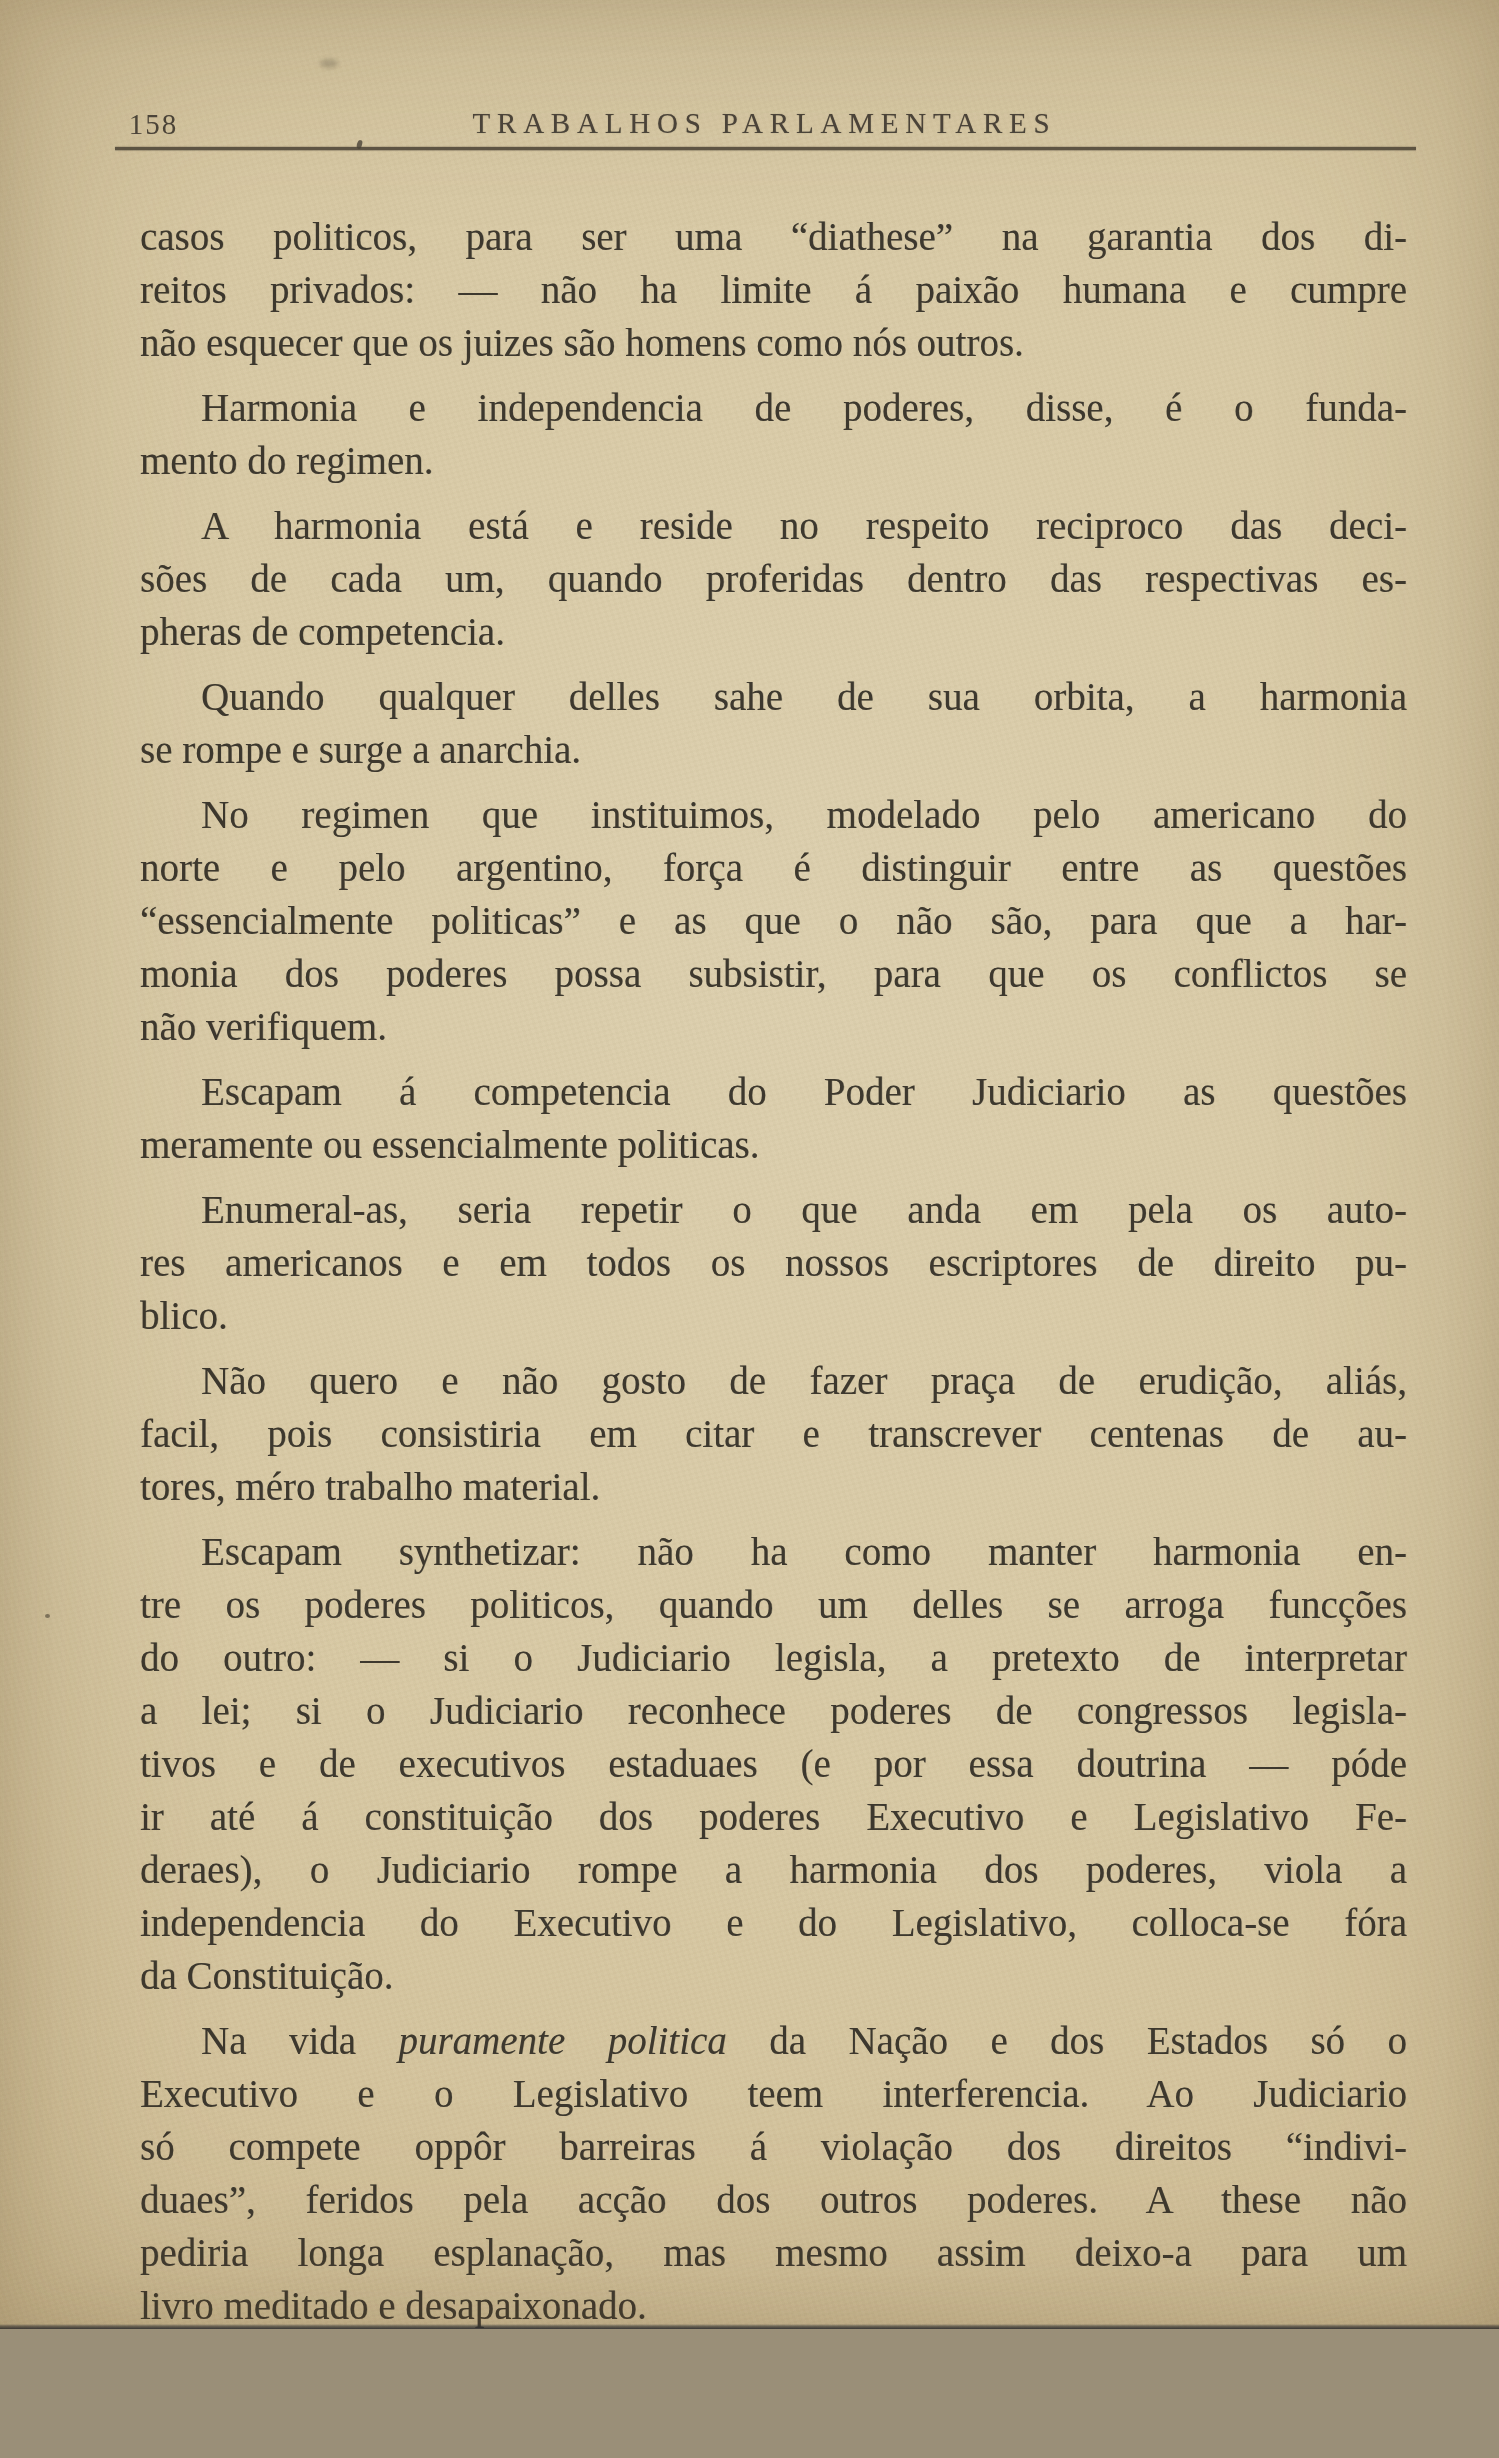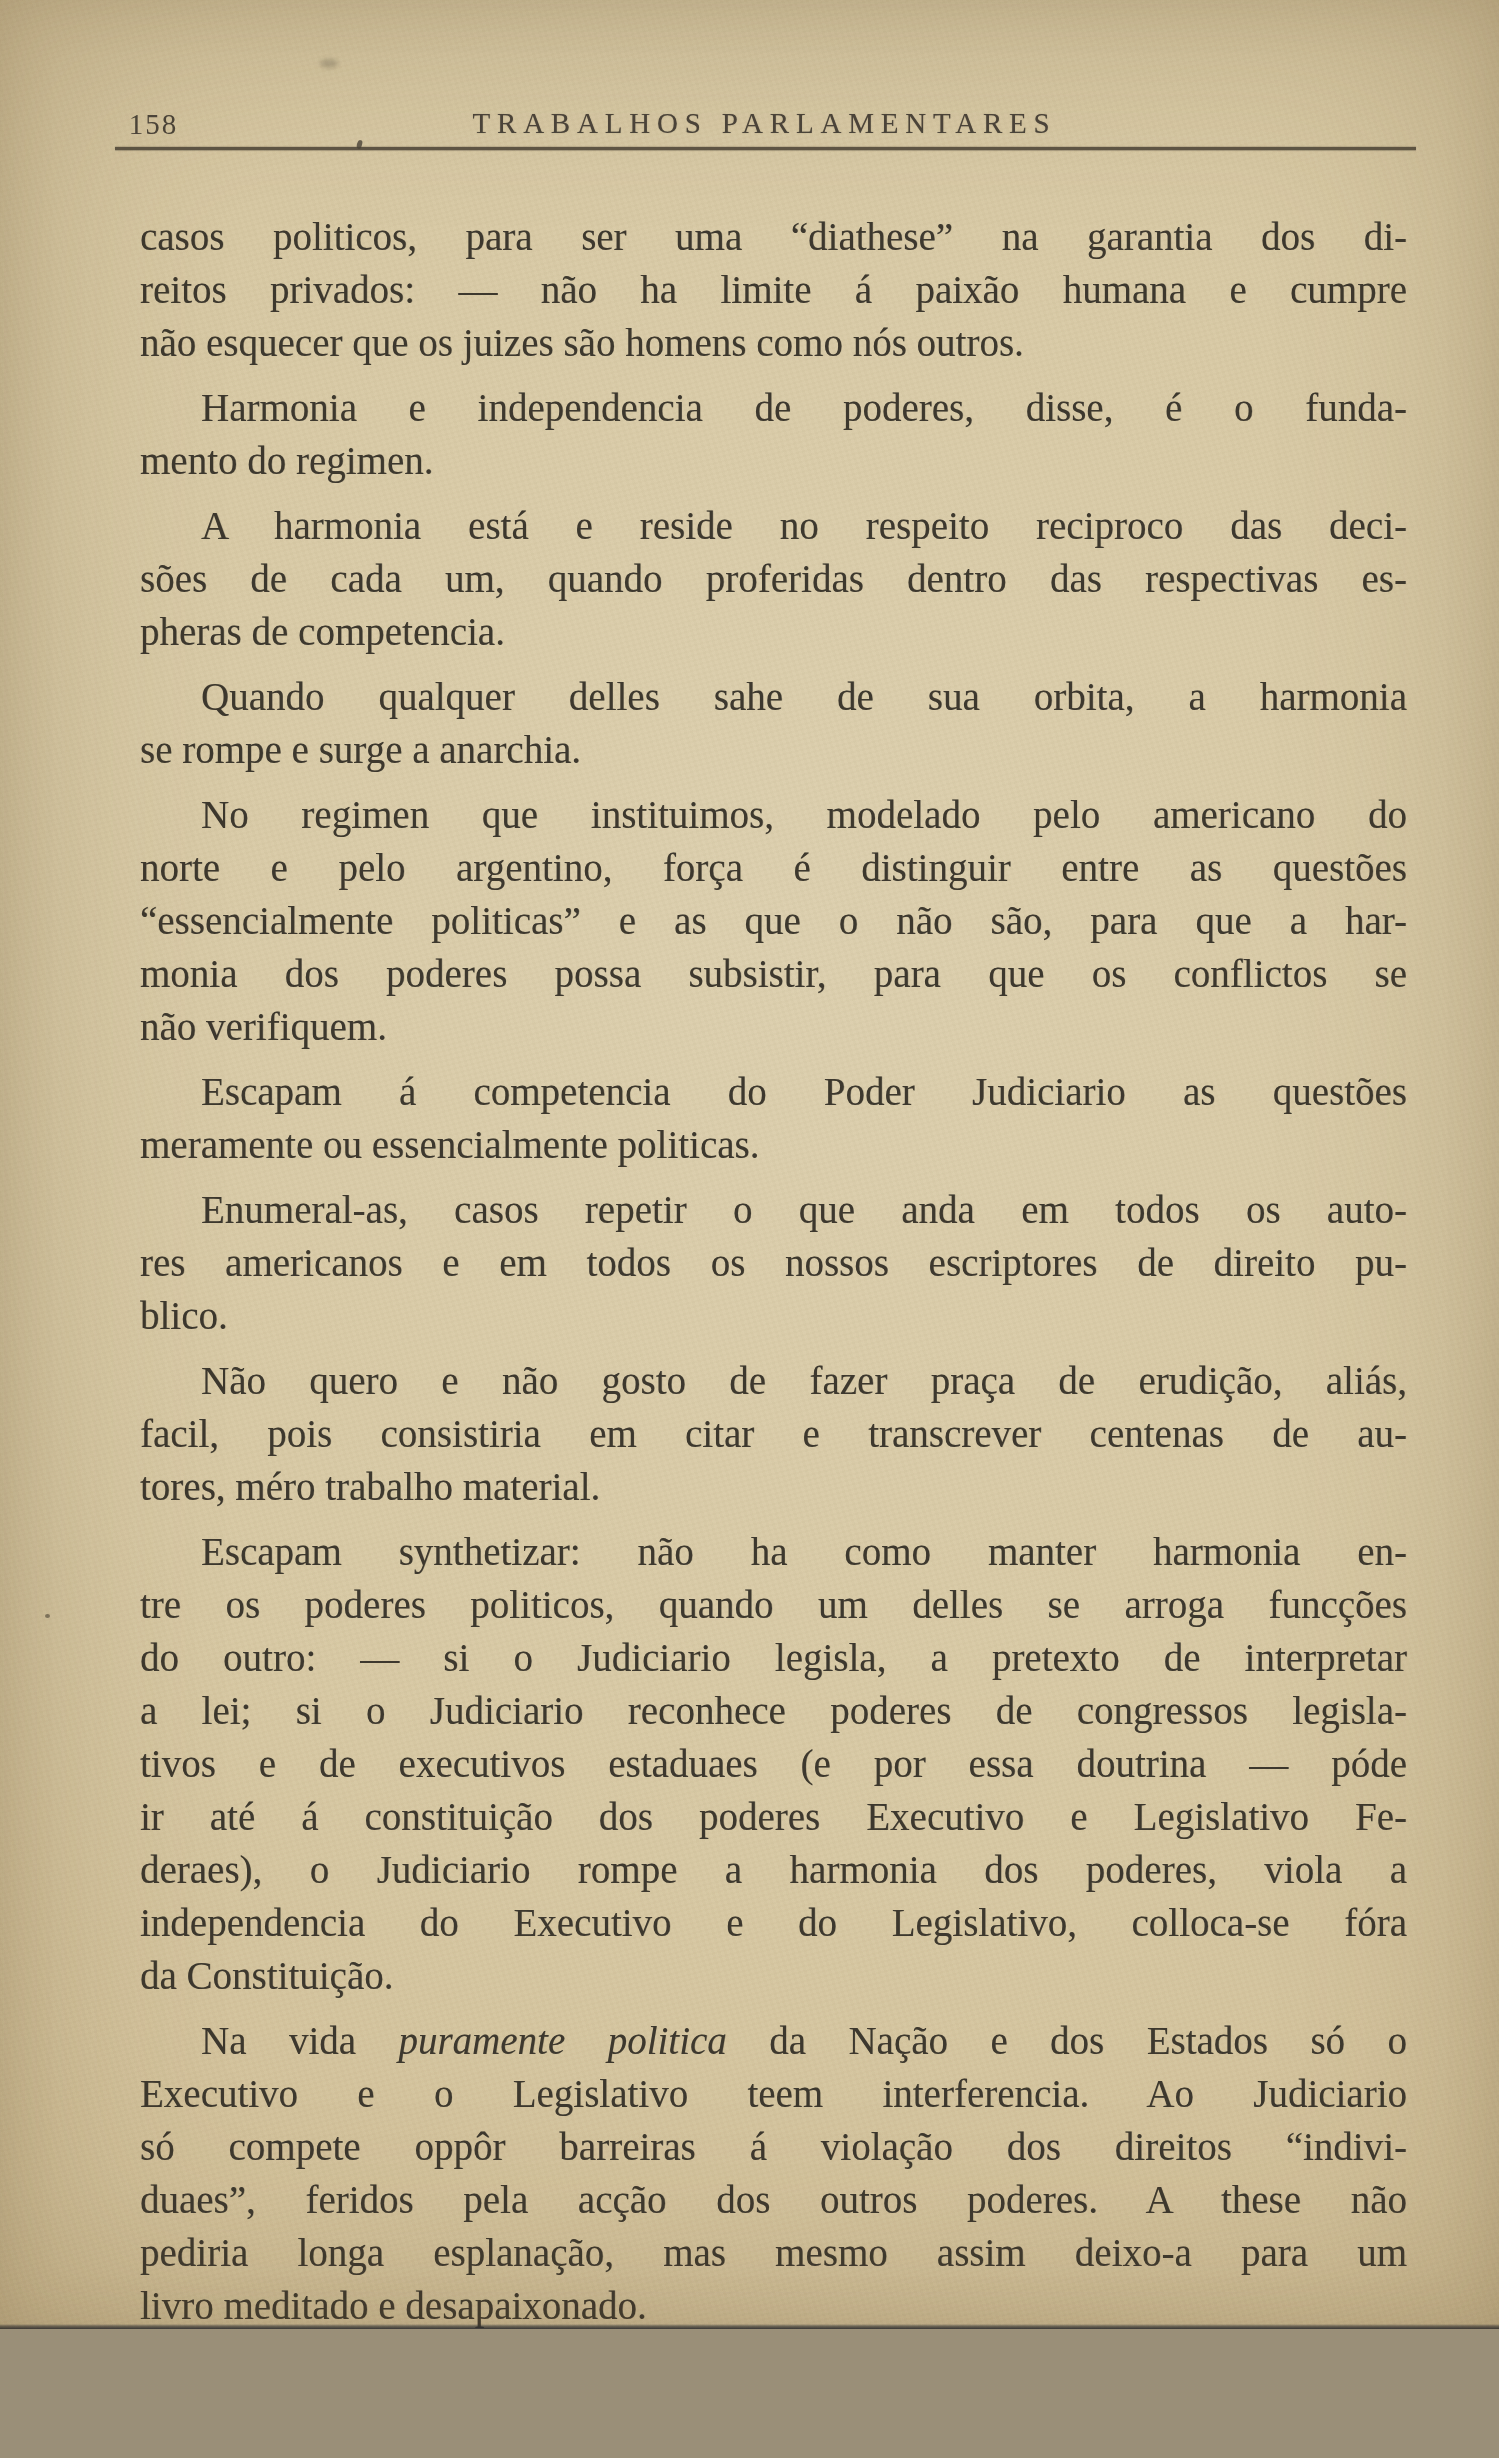--- a/index.html
+++ b/index.html
@@ -119,21 +119,21 @@
         <div class="line"><span>norte e pelo argentino, força é distinguir entre as questões</span></div>
         <div class="line"><span>“essencialmente politicas” e as que o não são, para que a har-</span></div>
         <div class="line"><span>monia dos poderes possa subsistir, para que os conflictos se</span></div>
         <div class="line last"><span>não verifiquem.</span></div>
       </div>
       <div class="para">
         <div class="line indent"><span>Escapam á competencia do Poder Judiciario as questões</span></div>
         <div class="line last"><span>meramente ou essencialmente politicas.</span></div>
       </div>
       <div class="para">
-        <div class="line indent"><span>Enumeral-as, casos repetir o que anda em todos os auto-</span></div>
+        <div class="line indent"><span>Enumeral-as, seria repetir o que anda em pela os auto-</span></div>
         <div class="line"><span>res americanos e em todos os nossos escriptores de direito pu-</span></div>
         <div class="line last"><span>blico.</span></div>
       </div>
       <div class="para">
         <div class="line indent"><span>Não quero e não gosto de fazer praça de erudição, aliás,</span></div>
         <div class="line"><span>facil, pois consistiria em citar e transcrever centenas de au-</span></div>
         <div class="line last"><span>tores, méro trabalho material.</span></div>
       </div>
       <div class="para">
         <div class="line indent"><span>Escapam synthetizar: não ha como manter harmonia en-</span></div>

